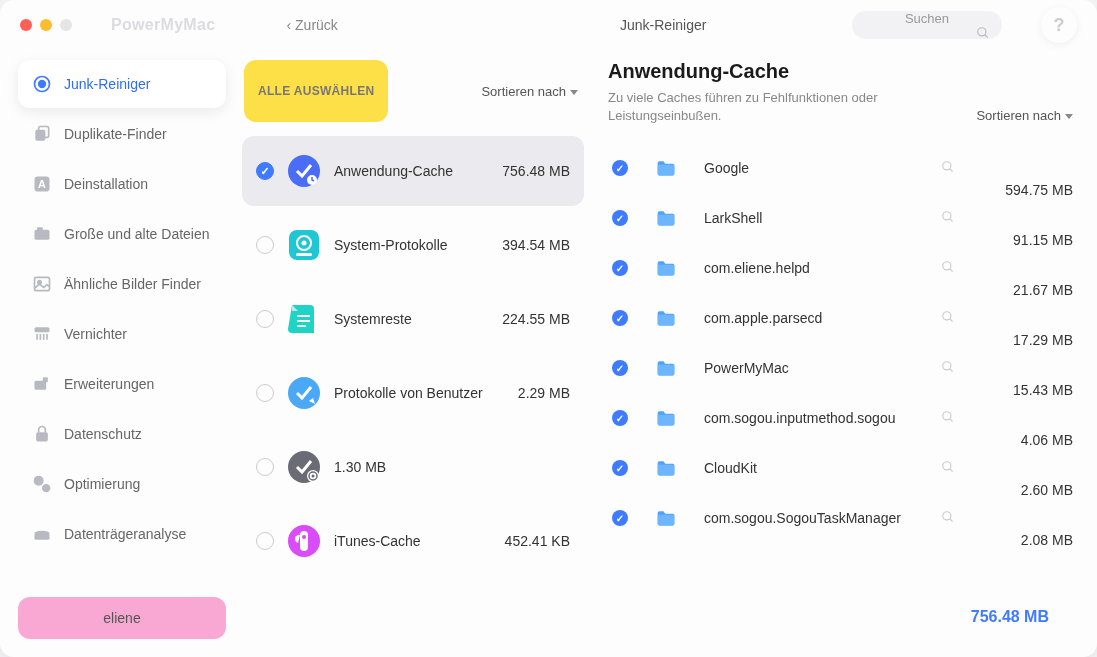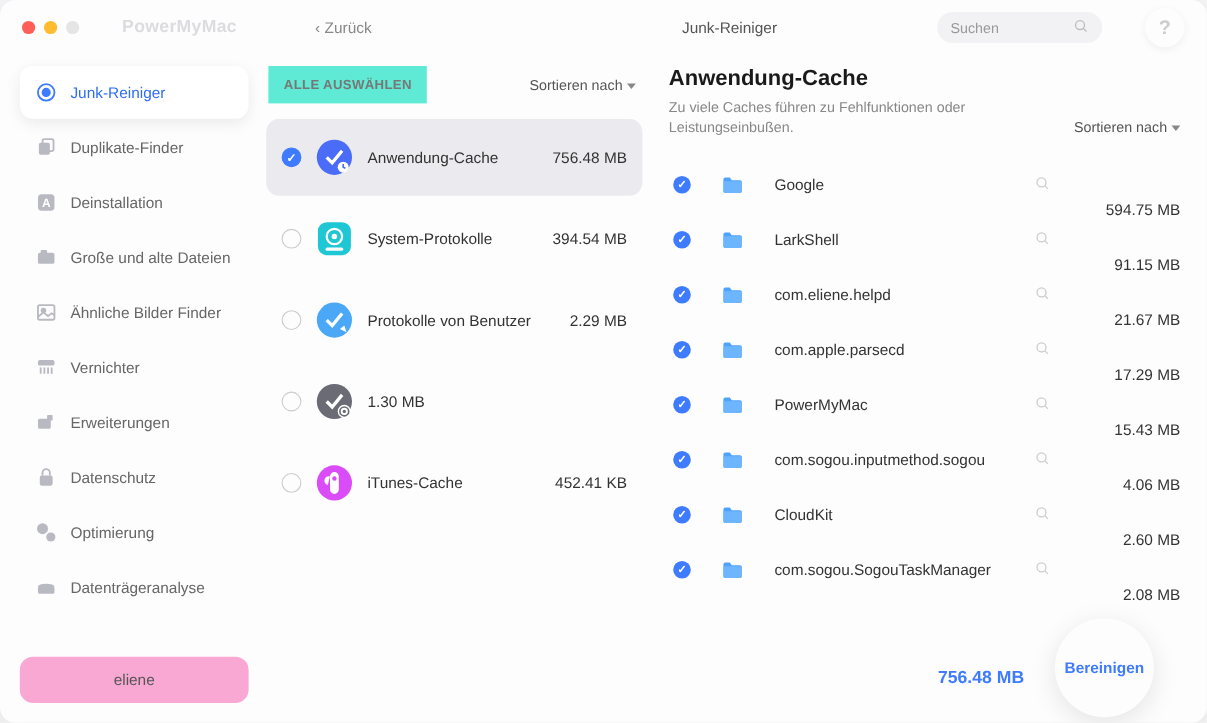--- a/index.html
+++ b/index.html
@@ -10,40 +10,40 @@
 .titlebar { height: 50px; display: flex; align-items: center; padding: 0 20px; gap: 21px; }
 .traffic-lights { display: flex; gap: 8px; }
 .tl { width: 12px; height: 12px; border-radius: 50%; }
 .tl.red { background: #ff5f57; }
 .tl.yellow { background: #febc2e; }
 .tl.green { background: #e5e5e5; }
 .app-title { margin-left: 18px; color: #dcdce0; font-size: 16px; font-weight: 600; letter-spacing: 0.3px; }
 .back-btn { display: flex; align-items: center; margin-left: 50px; color: #888; font-size: 14px; cursor: pointer; gap: 4px; }
 .back-btn .chev { font-size: 14px; }
 .section-title { margin-left: auto; color: #555; font-size: 14px; font-weight: 500; position: absolute; left: 620px; }
-.search-box { margin-left: auto; width: 150px; height: 28px; background: #f2f2f4; border-radius: 14px; display: flex; align-items: center; padding: 0 12px; color: #999; font-size: 13px; }
+.search-box { margin-left: auto; width: 150px; height: 28px; background: #f2f2f4; border-radius: 14px; display: flex; align-items: center; padding: 0 12px; color: #999; font-size: 13px; flex-direction: column; }
 .search-box .mag { margin-left: auto; }
 .help-btn { width: 36px; height: 36px; border-radius: 50%; background: #fdfdfd; box-shadow: 0 2px 8px rgba(0,0,0,0.06); display: flex; align-items: center; justify-content: center; margin-left: 18px; color: #ccc; font-size: 18px; font-weight: 600; }
 
 
 .body { flex: 1; display: flex; overflow: hidden; }
 
 
 .sidebar { width: 238px; padding: 10px 12px 18px 18px; display: flex; flex-direction: column; }
 .nav-list { flex: 1; }
 .nav-item { height: 48px; display: flex; align-items: center; gap: 12px; padding: 0 14px; border-radius: 12px; color: #666; font-size: 14px; cursor: pointer; margin-bottom: 2px; }
 .nav-item.active { background: #fff; box-shadow: 0 4px 14px rgba(0,0,0,0.08); color: #2f6df6; }
 .nav-item.active .nav-ico svg path, .nav-item.active .nav-ico svg circle { stroke: #3f7bff; }
 .nav-ico { width: 20px; height: 20px; display: flex; align-items: center; justify-content: center; color: #b9b9c2; }
 .user-pill { height: 42px; background: #f9a8d4; border-radius: 12px; display: flex; align-items: center; justify-content: center; color: #555; font-size: 14px; margin-top: 8px; }
 
 
 .mid { width: 350px; padding: 10px 0 10px 0; display: flex; flex-direction: column; }
 .mid-head { display: flex; align-items: center; padding: 0 10px 14px 6px; gap: 10px; }
-.select-all { background: #5eead4; color: #777; font-size: 12px; font-weight: 600; letter-spacing: 0.3px; padding: 10px 14px; border-radius: 0; cursor: pointer; }
+.select-all { background: #fde047; color: #777; font-size: 12px; font-weight: 600; letter-spacing: 0.3px; padding: 24px 14px; border-radius: 12px; cursor: pointer; }
 .sort-by { margin-left: auto; color: #555; font-size: 13px; display: flex; align-items: center; gap: 4px; cursor: pointer; }
 .cat-list { flex: 1; overflow-y: auto; padding: 0 4px; }
 .cat-list::-webkit-scrollbar { width: 6px; }
 .cat-list::-webkit-scrollbar-thumb { background: #d8d8dd; border-radius: 3px; }
 .cat-item { height: 70px; display: flex; align-items: center; gap: 12px; padding: 0 14px; border-radius: 12px; margin-bottom: 4px; cursor: pointer; }
 .cat-item.selected { background: #eaeaef; }
 .cat-check { width: 18px; height: 18px; border-radius: 50%; border: 1.5px solid #ccc; flex-shrink: 0; display: flex; align-items: center; justify-content: center; }
 .cat-item.selected .cat-check { background: #3f7bff; border-color: #3f7bff; }
 .cat-item.selected .cat-check::after { content: "✓"; color: #fff; font-size: 11px; font-weight: bold; }
 .cat-icon { width: 36px; height: 36px; border-radius: 10px; flex-shrink: 0; display: flex; align-items: center; justify-content: center; }
@@ -236,20 +236,34 @@
                 <rect x="10" y="26" width="16" height="3" rx="1.5" fill="#fff"></rect>
               </svg>
             </div>
             <div class="cat-name">System-Protokolle</div>
             <div class="cat-size">394.54 MB</div>
           </div>
           <div class="cat-item">
             <div class="cat-check"></div>
             <div class="cat-icon">
               <svg width="36" height="36" viewBox="0 0 36 36">
+                <path d="M6 4 h18 a4 4 0 0 1 4 4 v24 h-22 a4 4 0 0 1 -4 -4 z" fill="#1fd4c4"></path>
+                <path d="M6 4 v6 h6" fill="#b7f0e8"></path>
+                <line x1="11" y1="15" x2="24" y2="15" stroke="#fff" stroke-width="2"></line>
+                <line x1="11" y1="20" x2="24" y2="20" stroke="#fff" stroke-width="2"></line>
+                <line x1="11" y1="25" x2="20" y2="25" stroke="#fff" stroke-width="2"></line>
+              </svg>
+            </div>
+            <div class="cat-name">Systemreste</div>
+            <div class="cat-size">224.55 MB</div>
+          </div>
+          <div class="cat-item">
+            <div class="cat-check"></div>
+            <div class="cat-icon">
+              <svg width="36" height="36" viewBox="0 0 36 36">
                 <circle cx="18" cy="18" r="16" fill="#4aa8f7"></circle>
                 <path d="M11 18 l5 5 l9 -11" stroke="#fff" stroke-width="3" fill="none"></path>
                 <path d="M23 26 l6 3 l-2 -6" fill="#fff"></path>
               </svg>
             </div>
             <div class="cat-name">Protokolle von Benutzer</div>
             <div class="cat-size">2.29 MB</div>
           </div>
           <div class="cat-item">
             <div class="cat-check"></div>
@@ -387,17 +401,16 @@
             <div class="file-name">com.sogou.SogouTaskManager</div>
             <div class="file-search"><svg width="14" height="14" viewBox="0 0 24 24" fill="none" stroke="#ccc" stroke-width="2">
                 <circle cx="10" cy="10" r="7"></circle>
                 <line x1="20" y1="20" x2="15" y2="15"></line>
               </svg></div>
             <div class="file-size">2.08 MB</div>
           </div>
         </div>
       <div class="footer">
         <div class="total-size">756.48 MB</div>
-        <div class="clean-btn">Bereinigen</div>
       </div>
     </div>
   </div>
 </div>
 
 </body></html>

